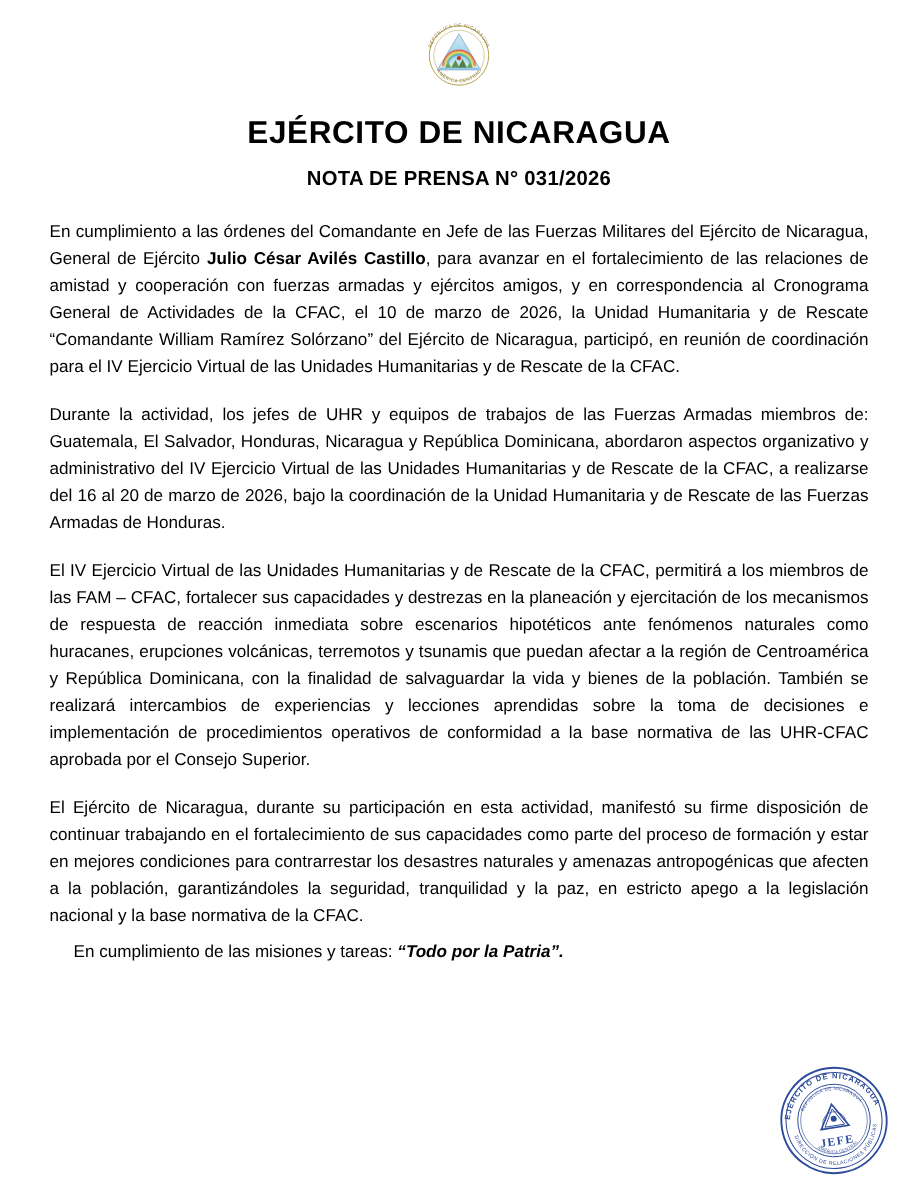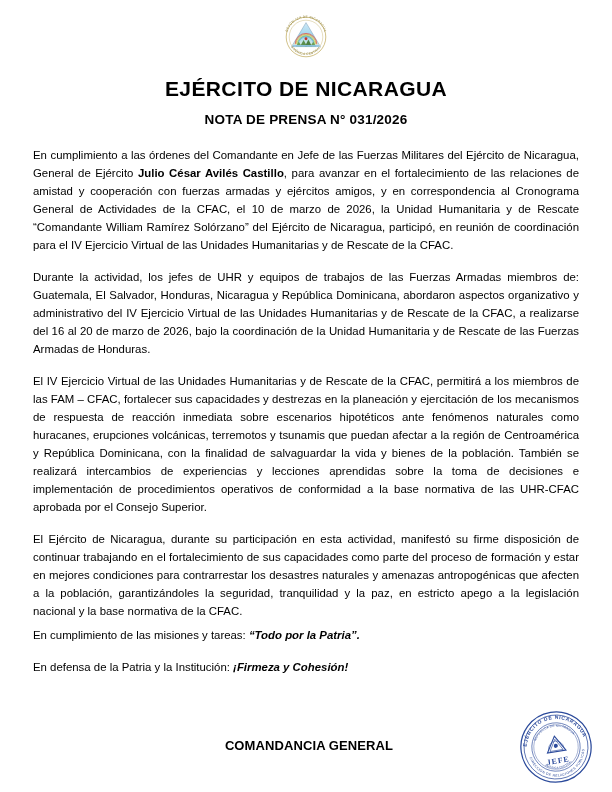--- a/index.html
+++ b/index.html
@@ -82,21 +82,21 @@
   .b { font-weight: bold; }
   .bi { font-weight: bold; font-style: italic; }
 
   .closing {
     margin: 0 33px;
     padding-top: 6px;
   }
   .closing p {
     font-size: 11.4px;
     line-height: 1.58;
-    margin: 0 0 14px 0;
+    margin: 0 0 14px 16px;
     text-align: left;
   }
 
   
   .footer {
     position: absolute;
     left: 0;
     right: 0;
     bottom: 38px;
     text-align: center;
@@ -175,26 +175,24 @@
     <p class="para">Durante la actividad, los jefes de UHR y equipos de trabajos de las Fuerzas Armadas miembros de: Guatemala, El Salvador, Honduras, Nicaragua y República Dominicana, abordaron aspectos organizativo y administrativo del IV Ejercicio Virtual de las Unidades Humanitarias y de Rescate de la CFAC, a realizarse del 16 al 20 de marzo de 2026, bajo la coordinación de la Unidad Humanitaria y de Rescate de las Fuerzas Armadas de Honduras.</p>
 
     <p class="para">El IV Ejercicio Virtual de las Unidades Humanitarias y de Rescate de la CFAC, permitirá a los miembros de las FAM – CFAC, fortalecer sus capacidades y destrezas en la planeación y ejercitación de los mecanismos de respuesta de reacción inmediata sobre escenarios hipotéticos ante fenómenos naturales como huracanes, erupciones volcánicas, terremotos y tsunamis que puedan afectar a la región de Centroamérica y República Dominicana, con la finalidad de salvaguardar la vida y bienes de la población. También se realizará intercambios de experiencias y lecciones aprendidas sobre la toma de decisiones e implementación de procedimientos operativos de conformidad a la base normativa de las UHR-CFAC aprobada por el Consejo Superior.</p>
 
     <p class="para">El Ejército de Nicaragua, durante su participación en esta actividad, manifestó su firme disposición de continuar trabajando en el fortalecimiento de sus capacidades como parte del proceso de formación y estar en mejores condiciones para contrarrestar los desastres naturales y amenazas antropogénicas que afecten a la población, garantizándoles la seguridad, tranquilidad y la paz, en estricto apego a la legislación nacional y la base normativa de la CFAC.</p>
   </div>
 
   <div class="closing">
     <p><span>En cumplimiento de las misiones y tareas: </span><span class="bi">“Todo por la Patria”.</span></p>
 
-    <p><span>En defensa de la Patria y la Institución: </span><span class="bi">¡Firmeza y Cohesión!</span></p>
 
   </div>
 
   <div class="footer">
-    <div class="footer-line">COMANDANCIA GENERAL</div>
   </div>
 
   <svg class="stamp" viewBox="0 0 100 100">
     <defs>
       <path id="sealTop" d="M 12,52 A 38,38 0 0 1 88,52" fill="none"></path>
       <path id="sealBot" d="M 14,52 A 36,36 0 0 0 86,52" fill="none"></path>
       <path id="sealTop2" d="M 22,52 A 28,28 0 0 1 78,52" fill="none"></path>
       <path id="sealBot2" d="M 24,52 A 26,26 0 0 0 76,52" fill="none"></path>
     </defs>
     <g transform="rotate(-9 50 50)">

